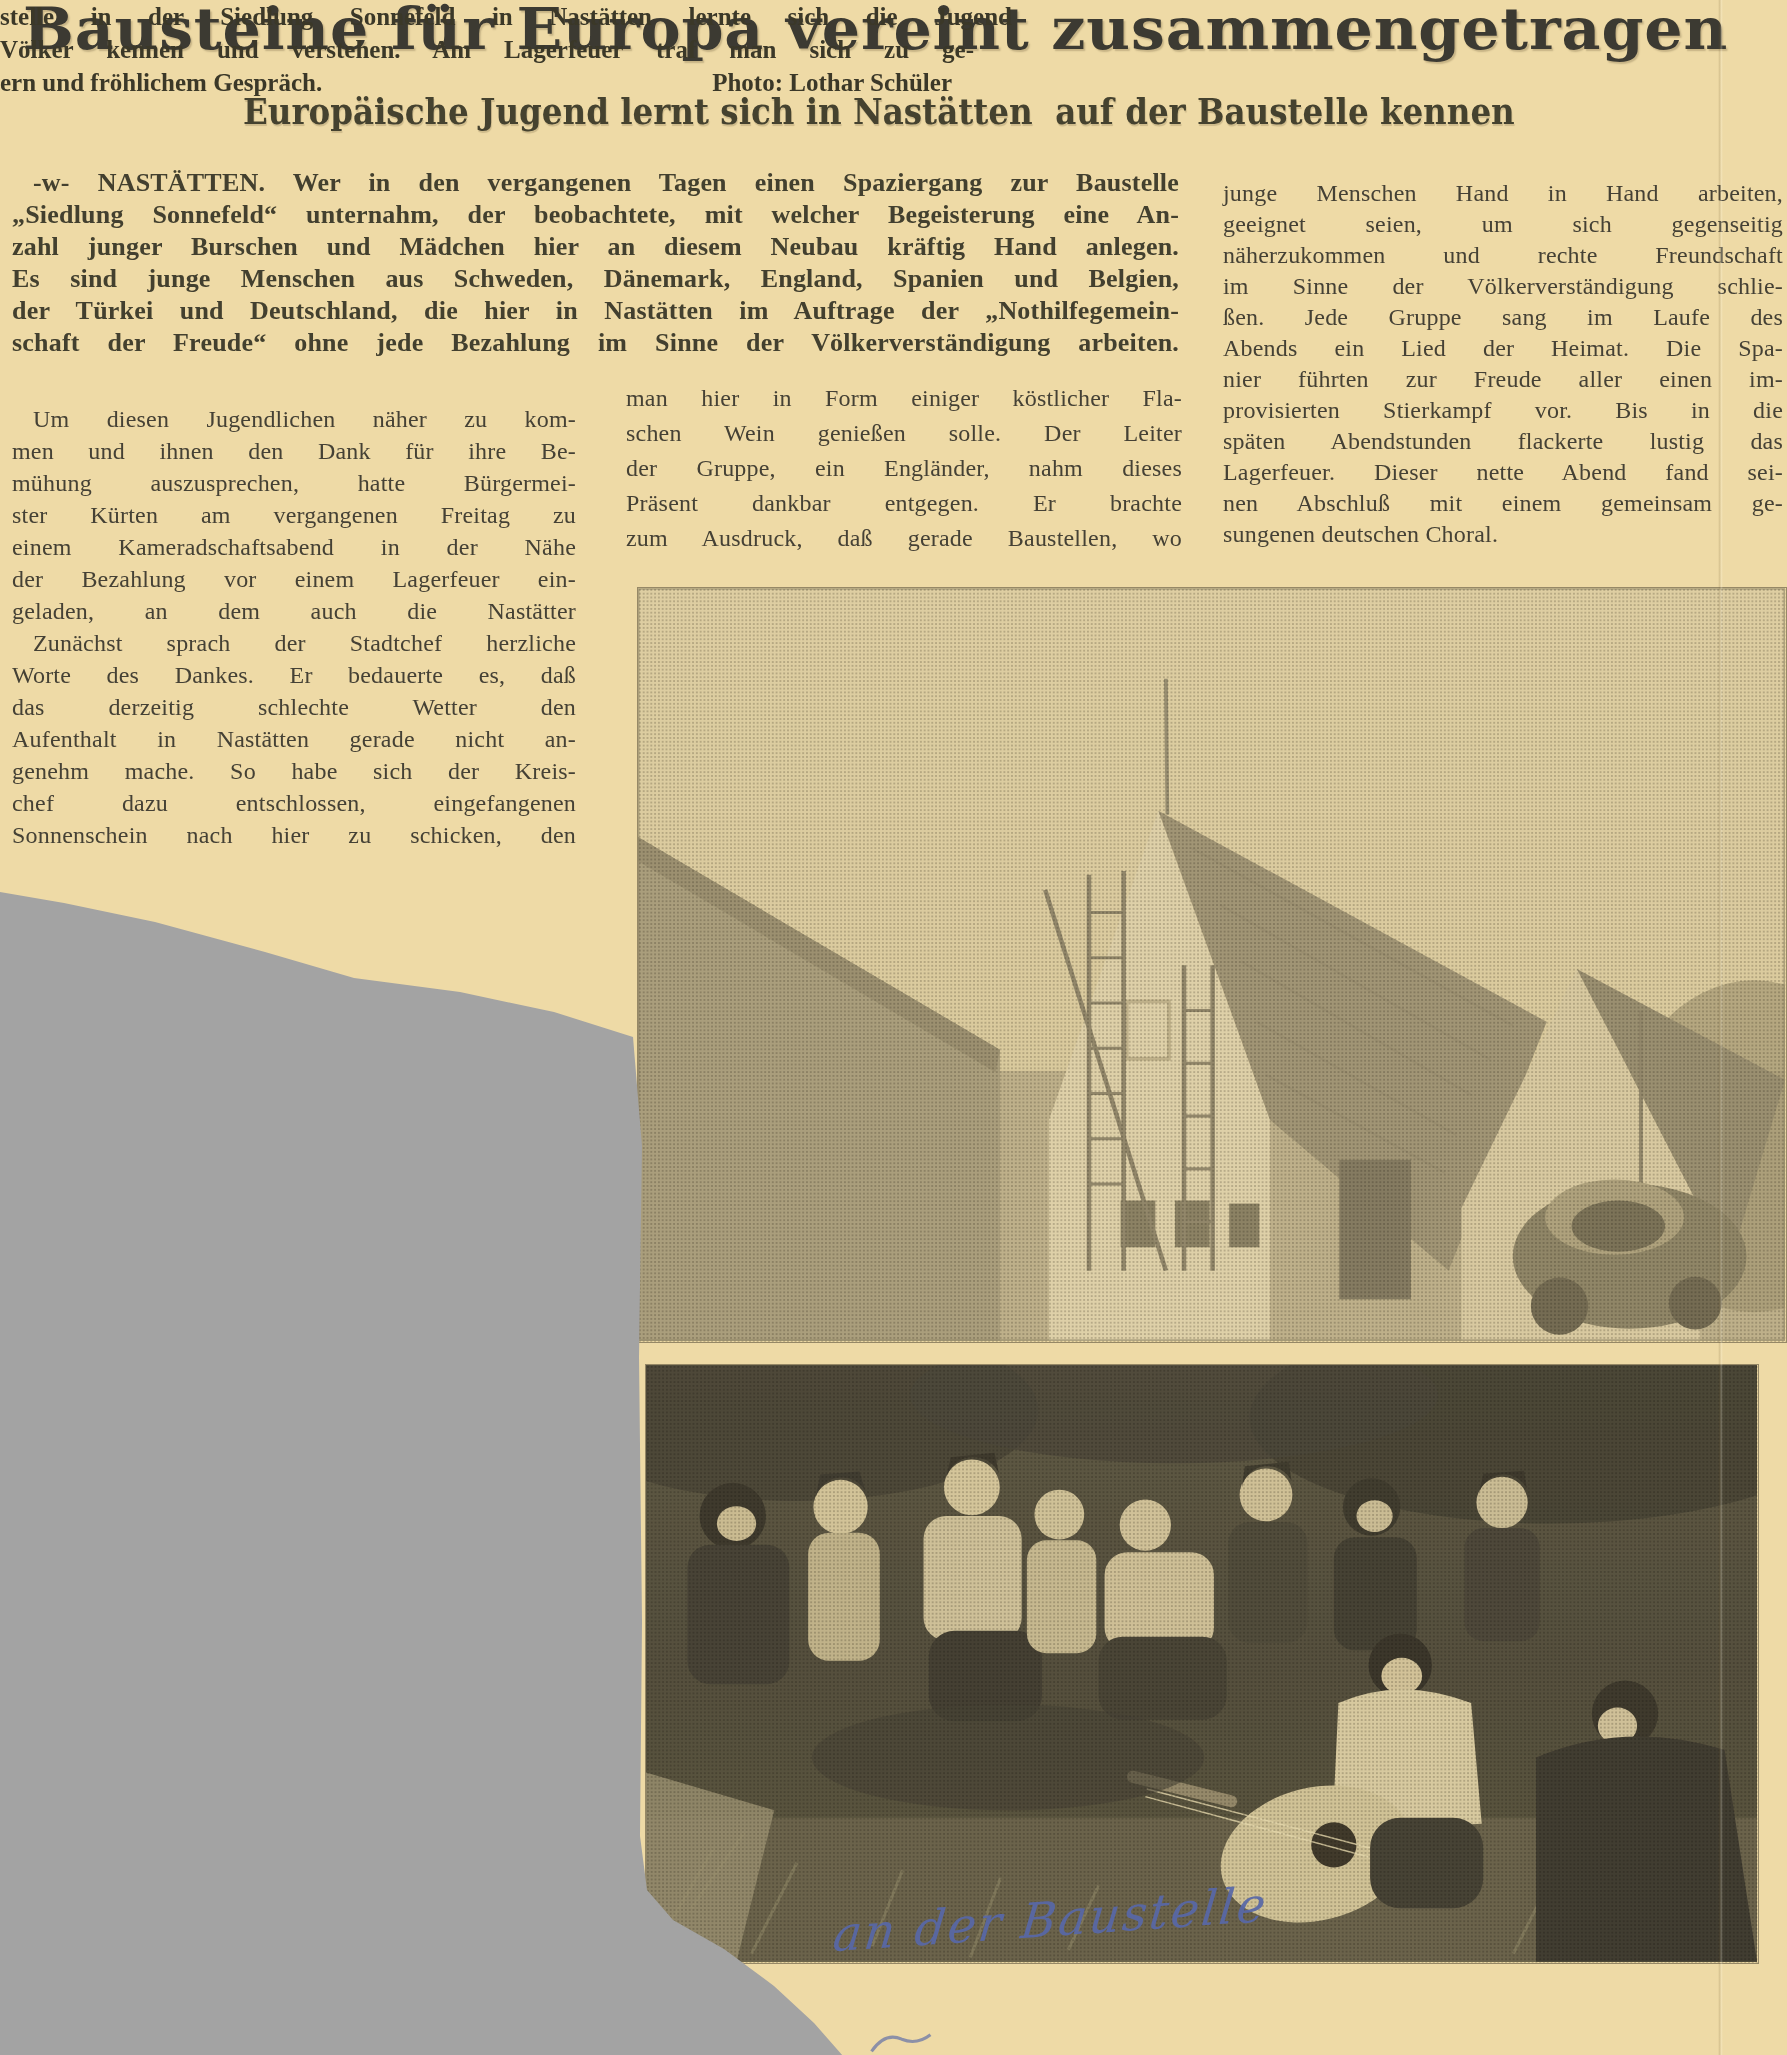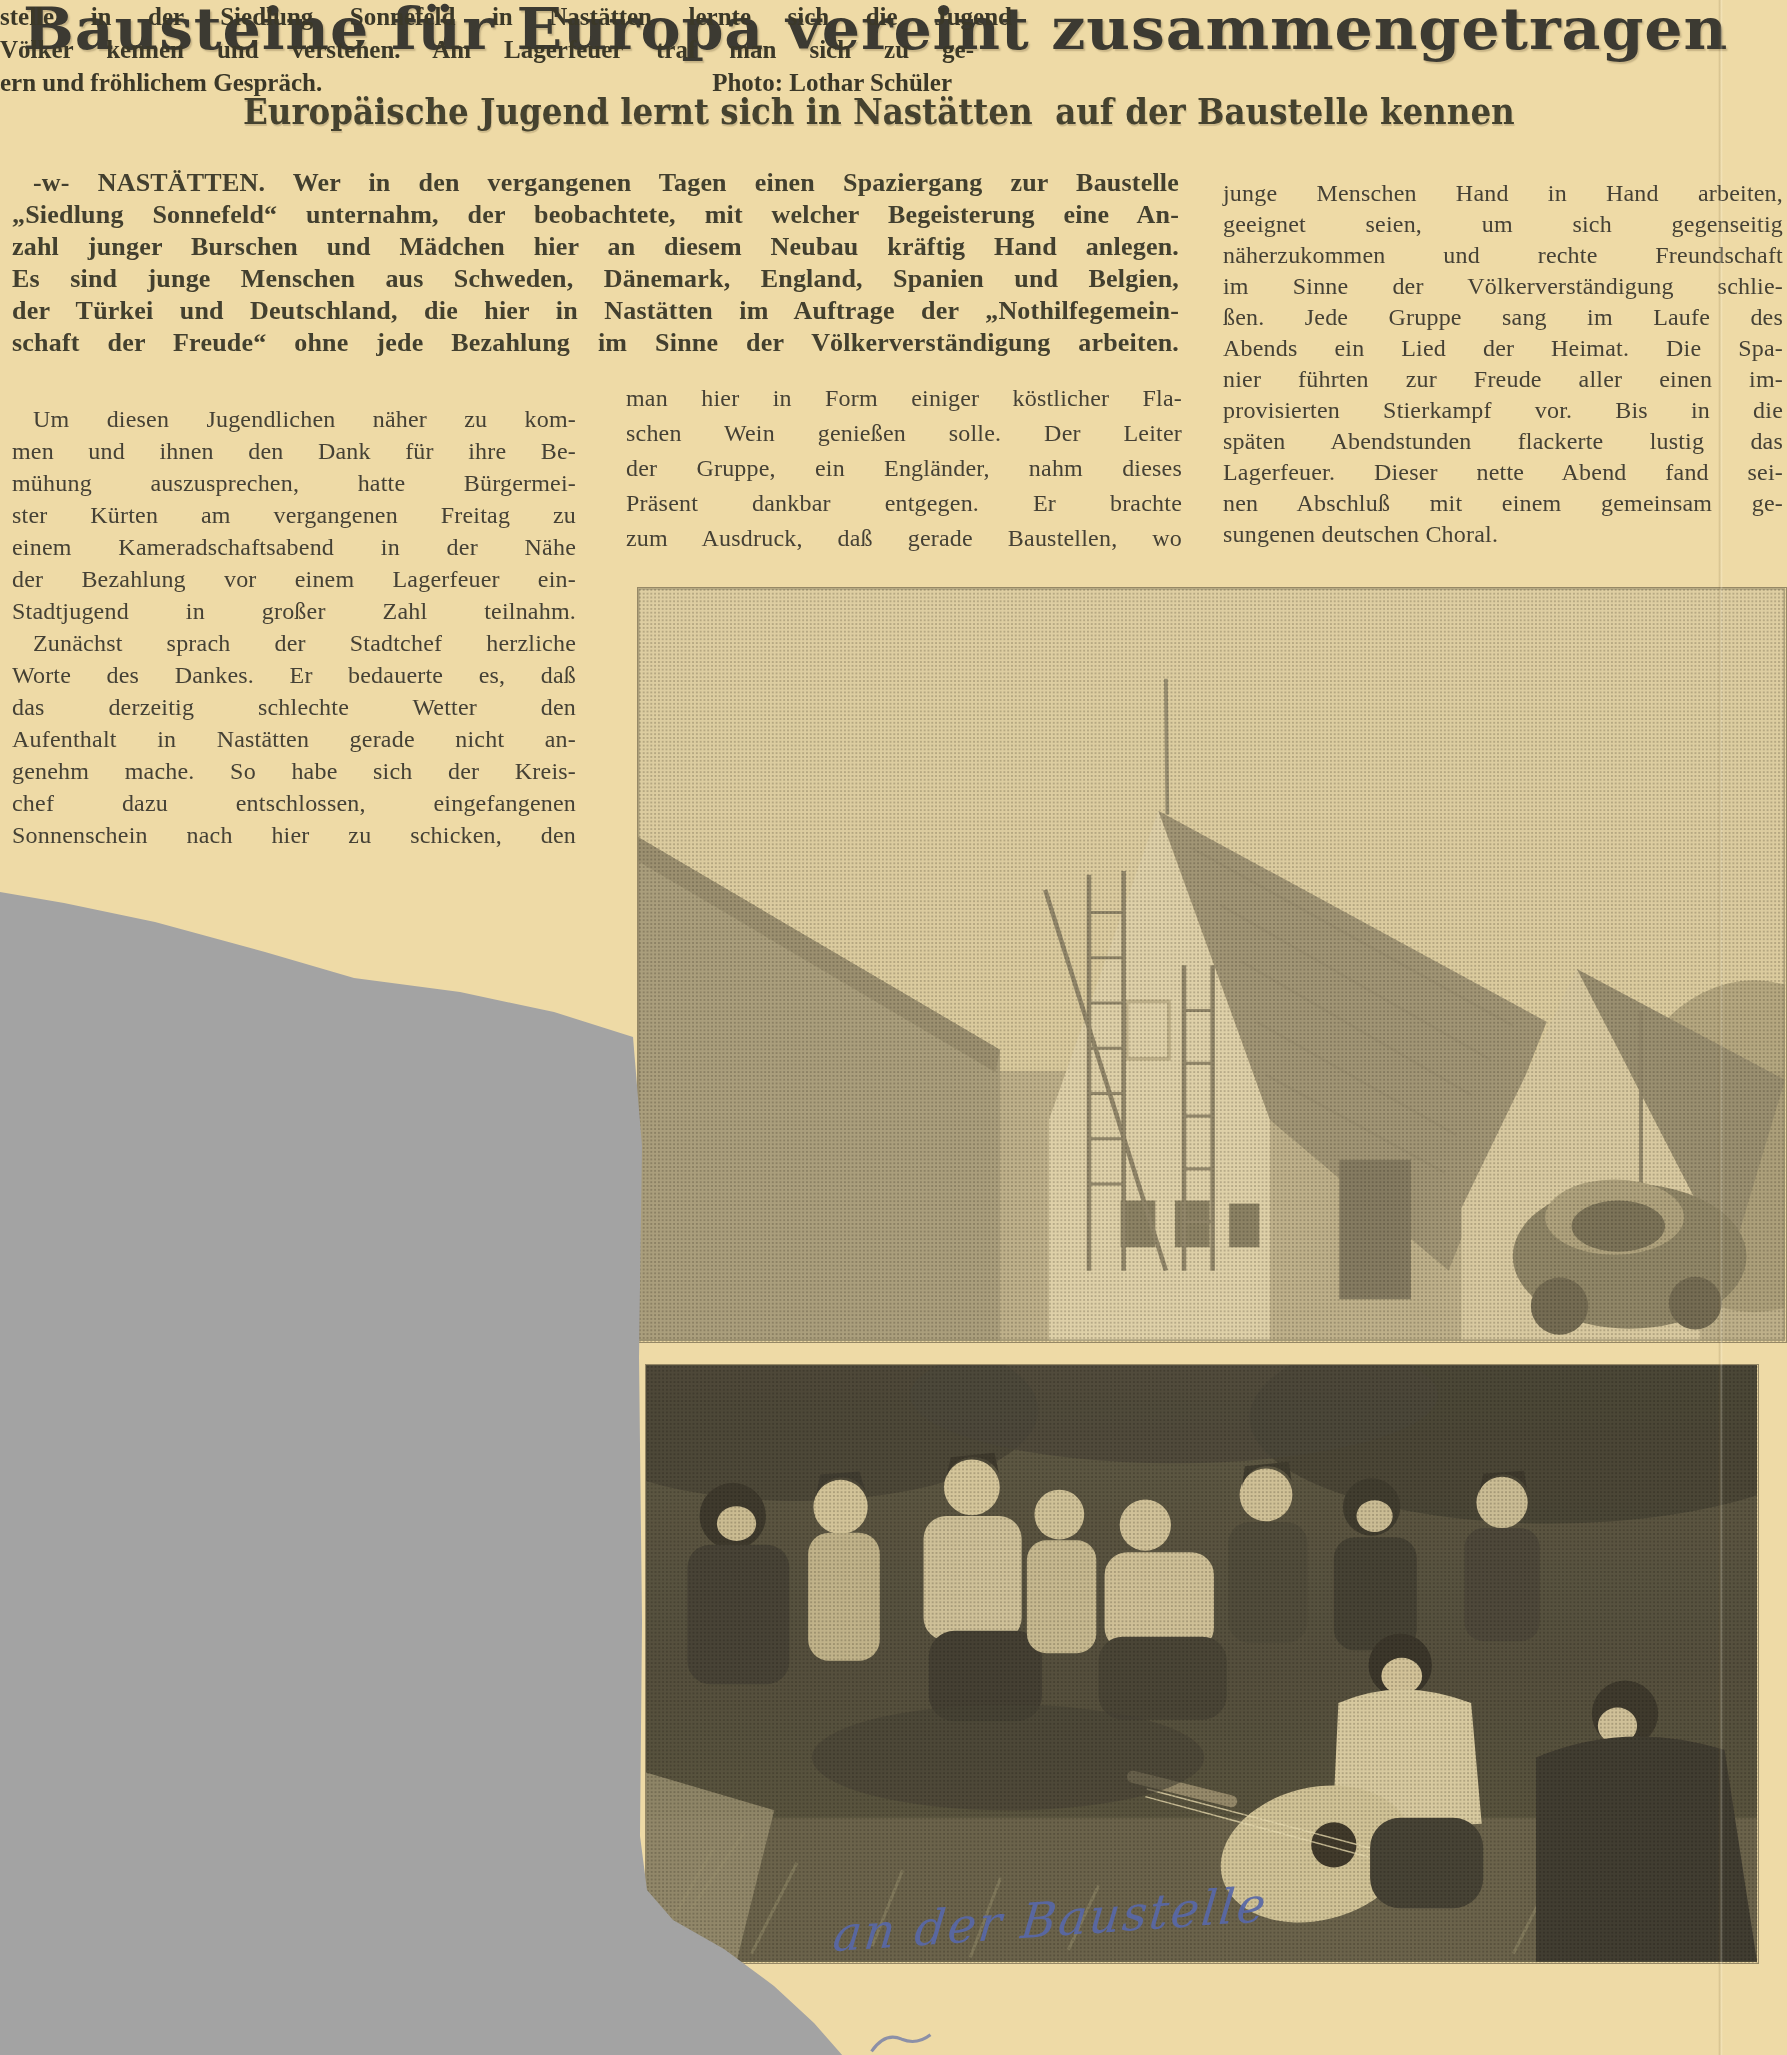--- a/index.html
+++ b/index.html
@@ -78,21 +78,21 @@
       <div class="lead-line">schaft der Freude“ ohne jede Bezahlung im Sinne der Völkerverständigung arbeiten.</div>
     </div>
 
     <div class="col col-left" style="left:12px;top:379px;width:564px;margin-top:24px;">
       <div class="col-line indent">Um diesen Jugendlichen näher zu kom-</div>
       <div class="col-line">men und ihnen den Dank für ihre Be-</div>
       <div class="col-line">mühung auszusprechen, hatte Bürgermei-</div>
       <div class="col-line">ster Kürten am vergangenen Freitag zu</div>
       <div class="col-line">einem Kameradschaftsabend in der Nähe</div>
       <div class="col-line">der Bezahlung vor einem Lagerfeuer ein-</div>
-      <div class="col-line">Stadtjugend in großer Zahl teilnahm.</div>
+      <div class="col-line">geladen, an dem auch die Nastätter</div>
       <div class="col-line indent">Zunächst sprach der Stadtchef herzliche</div>
       <div class="col-line">Worte des Dankes. Er bedauerte es, daß</div>
       <div class="col-line">das derzeitig schlechte Wetter den</div>
       <div class="col-line">Aufenthalt in Nastätten gerade nicht an-</div>
       <div class="col-line">genehm mache. So habe sich der Kreis-</div>
       <div class="col-line">chef dazu entschlossen, eingefangenen</div>
       <div class="col-line">Sonnenschein nach hier zu schicken, den</div>
     </div>
 
     <div class="col col-mid" style="left:626px;top:381px;width:556px;">

